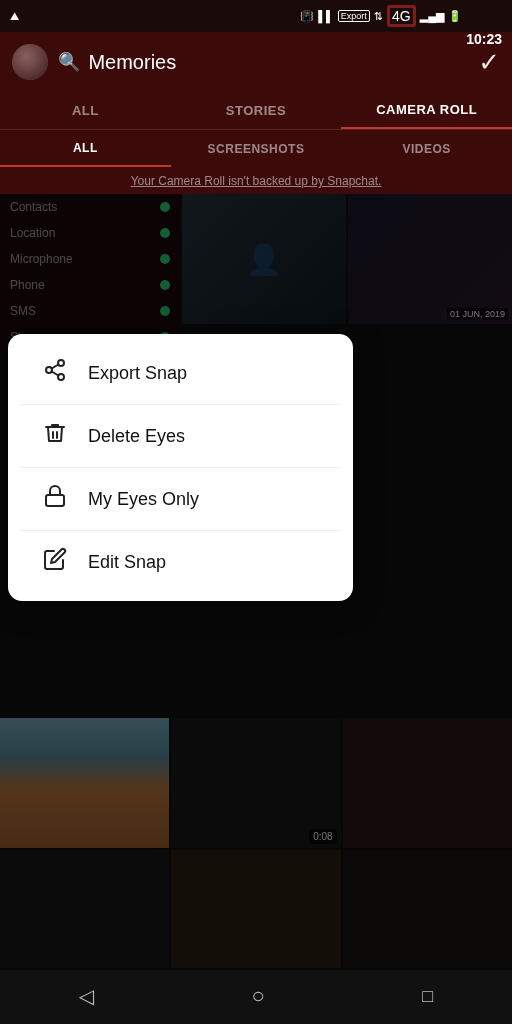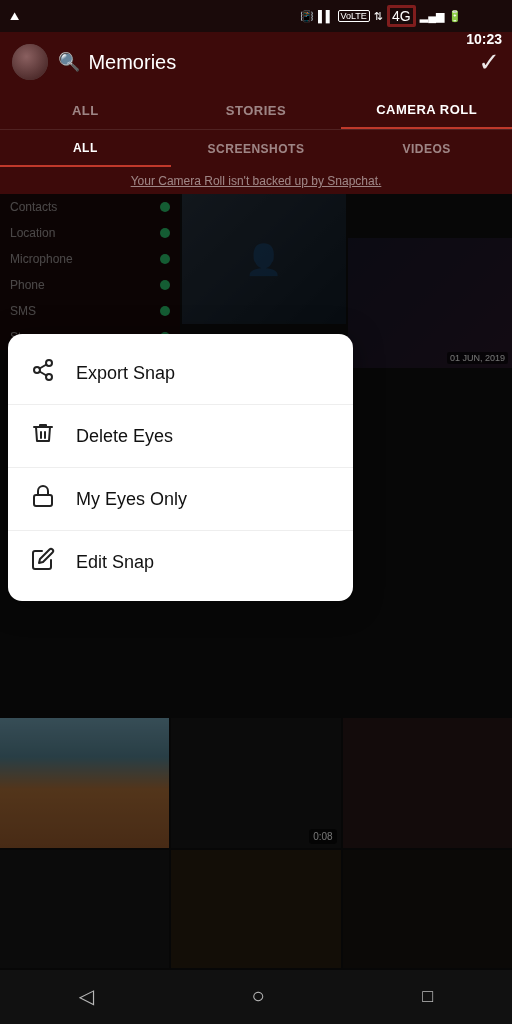--- a/index.html
+++ b/index.html
@@ -196,21 +196,21 @@
 
     
     .context-menu {
       position: absolute;
       left: 8px;
       top: 140px;
       width: 345px;
       background: white;
       border-radius: 14px;
       z-index: 100;
-      padding: 8px 0;
+      padding: 8px 12px;
       box-shadow: 0 4px 30px rgba(0,0,0,0.4);
     }
     .menu-item {
       display: flex;
       align-items: center;
       padding: 16px 20px;
       gap: 18px;
       cursor: pointer;
     }
     .menu-item:not(:last-child) {
@@ -262,21 +262,21 @@
 </head>
 <body>
 
 <div class="status-bar">
   <div class="status-left">
     <span class="status-icon">⛰</span>
   </div>
   <div class="status-right">
     <span class="status-icon">📳</span>
     <span class="status-icon">▌▌</span>
-    <span class="status-icon" style="font-size:9px;border:1px solid white;padding:0 2px;border-radius:2px;color:white;">VoLTE</span>
+    <span class="status-icon" style="font-size:9px;border:1px solid white;padding:0 2px;border-radius:2px;color:white;">Export</span>
     <span class="status-icon">⇅</span>
     <span class="status-icon" style="font-size:14px;border:3px solid #7f1d1d;padding:0 2px;border-radius:2px;color:white;">4G</span>
     <span class="status-icon">▂▄▆</span>
     <span class="status-icon">🔋</span>
     <span class="status-time">10:23</span>
   </div>
 </div>
 
 <div class="top-bar">
   <div class="top-bar-left">
@@ -331,21 +331,21 @@
     <div class="perm-item">
       <span>Storage</span>
       <span class="perm-dot"></span>
     </div>
   </div>
 
   <div style="position:absolute;top:0;right:0;width:330px;display:grid;grid-template-columns:repeat(2,1fr);gap:2px;">
     <div style="height:130px;background:linear-gradient(135deg,#3a4a5a,#1a2a3a);position:relative;">
       <div style="position:absolute;inset:0;background:rgba(0,0,0,0.3);display:flex;align-items:center;justify-content:center;color:rgba(255,255,255,0.3);font-size:30px;">👤</div>
     </div>
-    <div style="height:130px;background:linear-gradient(135deg,#1a1a2a,#2a1a2a);position:relative;margin-top:44px;">
+    <div style="height:130px;background:linear-gradient(135deg,#1a1a2a,#2a1a2a);position:relative;">
       <div style="position:absolute;bottom:4px;right:4px;background:rgba(0,0,0,0.6);color:white;font-size:9px;padding:1px 3px;border-radius:2px;">01 JUN, 2019</div>
     </div>
   </div>
 
   <div class="dark-overlay"></div>
 
   <div class="context-menu">
 
     <div class="menu-item">
       <div class="menu-item-icon">

